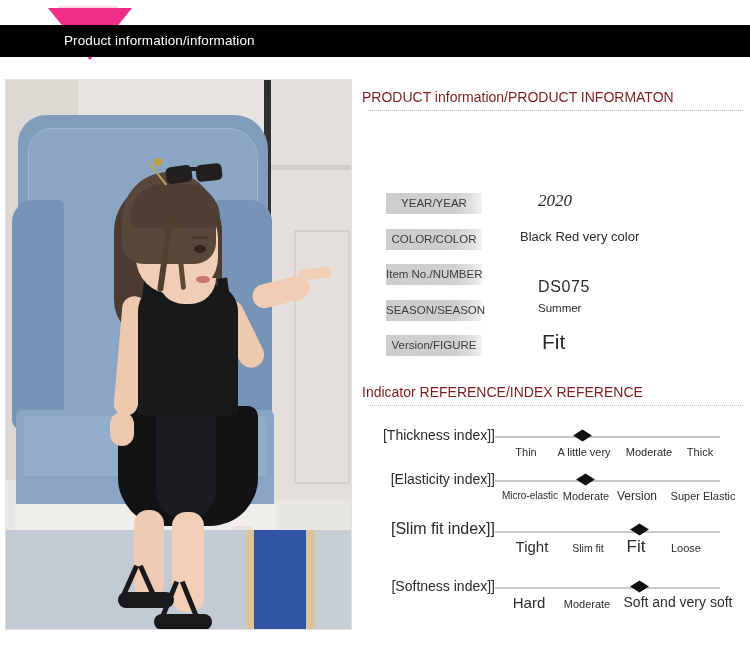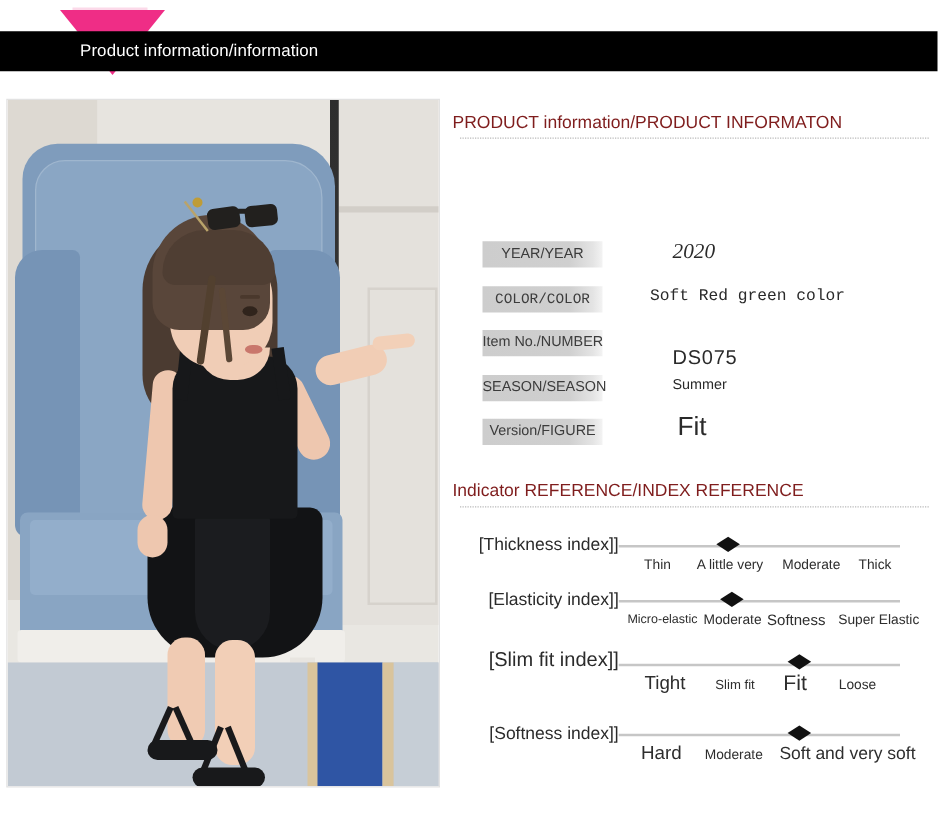--- a/index.html
+++ b/index.html
@@ -414,23 +414,23 @@
 
   <div class="section-head" style="top:10px;">PRODUCT information/PRODUCT INFORMATON</div>
   <div class="dotted-rule" style="left:6px; top:31px; width:375px;"></div>
 
 
   <div class="spec-row" style="top:114px;">
     <div class="spec-chip" style="left:24px; width:96px;">YEAR/YEAR</div>
     <div class="spec-val" style="left:176px; top:-2px; font-size:17px; font-style:italic; font-family:'Liberation Serif', serif;">2020</div>
   </div>
 
-  <div class="spec-row" style="top:150px;font-family:Liberation Mono, monospace;">
+  <div class="spec-row" style="top:150px;">
     <div class="spec-chip" style="left:24px; width:96px;">COLOR/COLOR</div>
-    <div class="spec-val" style="left:158px; top:0px; font-size:13px;">Soft Red green color</div>
+    <div class="spec-val" style="left:158px; top:0px; font-size:13px;">Black Red very color</div>
   </div>
 
   <div class="spec-row" style="top:185px;">
     <div class="spec-chip" style="left:24px; width:96px;">Item No./NUMBER</div>
     <div class="spec-val" style="left:176px; top:-2px; font-size:16px; letter-spacing:0.6px;margin-top:16px;">DS075</div>
   </div>
 
   <div class="spec-row" style="top:221px;">
     <div class="spec-chip" style="left:24px; width:96px;">SEASON/SEASON</div>
     <div class="spec-val" style="left:176px; top:2px; font-size:11.5px;">Summer</div>
@@ -453,21 +453,21 @@
     <div class="idx-tick" style="left:258px; top:19px; width:58px; font-size:11px;">Moderate</div>
     <div class="idx-tick" style="left:316px; top:19px; width:44px; font-size:11px;">Thick</div>
   </div>
 
   <div class="idx-row" style="top:392px;">
     <div class="idx-label" style="top:0px; font-size:14px;">[Elasticity index]]</div>
     <div class="idx-track" style="left:133px; top:9px; width:225px;"></div>
     <div class="idx-diamond" style="left:218px; top:3px;"></div>
     <div class="idx-tick" style="left:128px; top:19px; width:80px; font-size:10px;">Micro-elastic</div>
     <div class="idx-tick" style="left:196px; top:19px; width:56px; font-size:11px;">Moderate</div>
-    <div class="idx-tick" style="left:250px; top:18px; width:50px; font-size:12px;">Softness</div>
+    <div class="idx-tick" style="left:250px; top:18px; width:50px; font-size:12px;">Version</div>
     <div class="idx-tick" style="left:302px; top:19px; width:78px; font-size:11px;">Super Elastic</div>
   </div>
 
   <div class="idx-row" style="top:443px;">
     <div class="idx-label" style="top:-2px; font-size:16px;">[Slim fit index]]</div>
     <div class="idx-track" style="left:133px; top:9px; width:225px;"></div>
     <div class="idx-diamond" style="left:272px; top:2px;"></div>
     <div class="idx-tick" style="left:142px; top:16px; width:56px; font-size:15px;">Tight</div>
     <div class="idx-tick" style="left:200px; top:20px; width:52px; font-size:10.5px;">Slim fit</div>
     <div class="idx-tick" style="left:252px; top:15px; width:44px; font-size:17px;">Fit</div>

